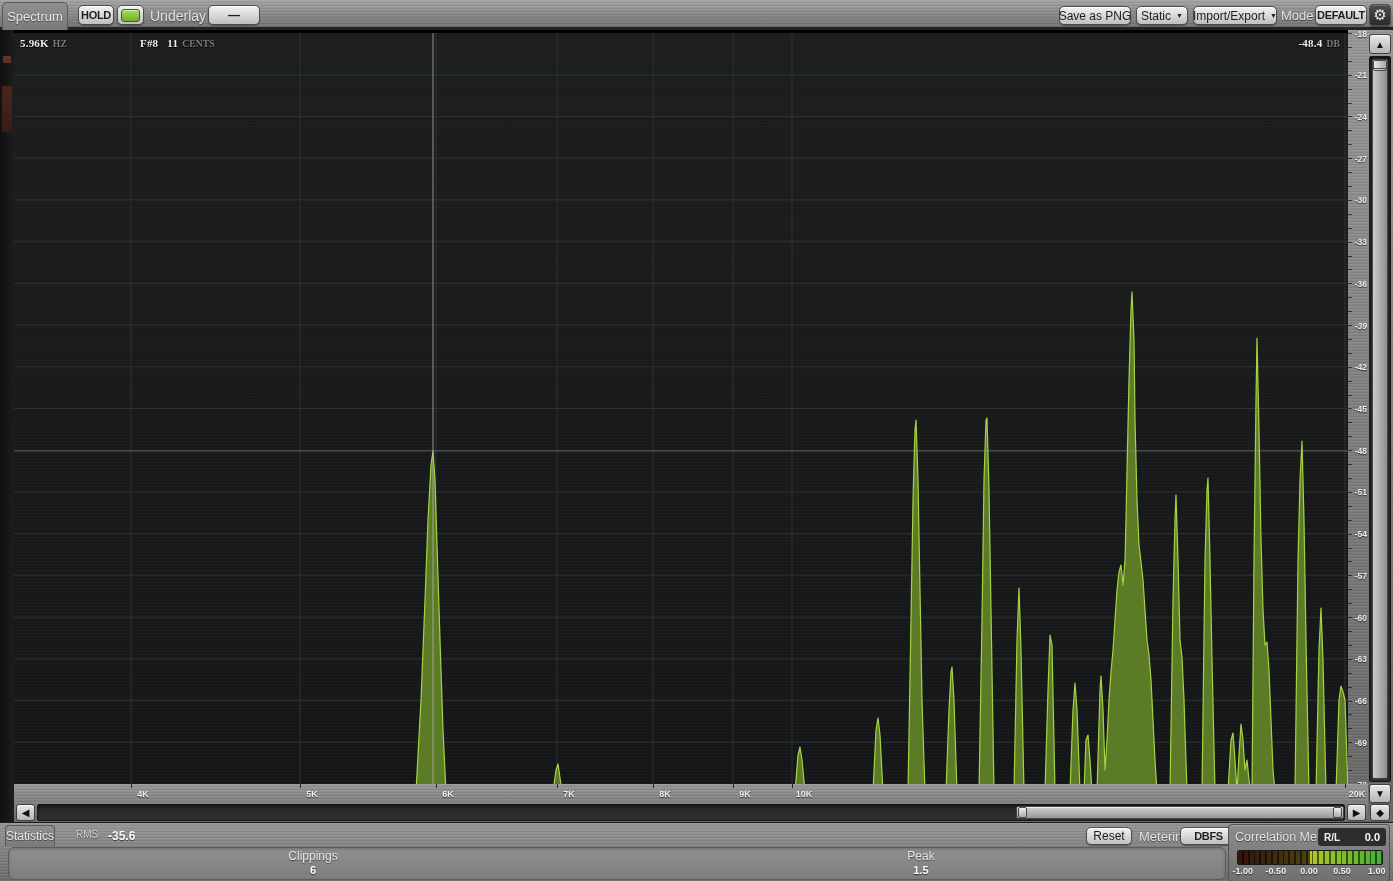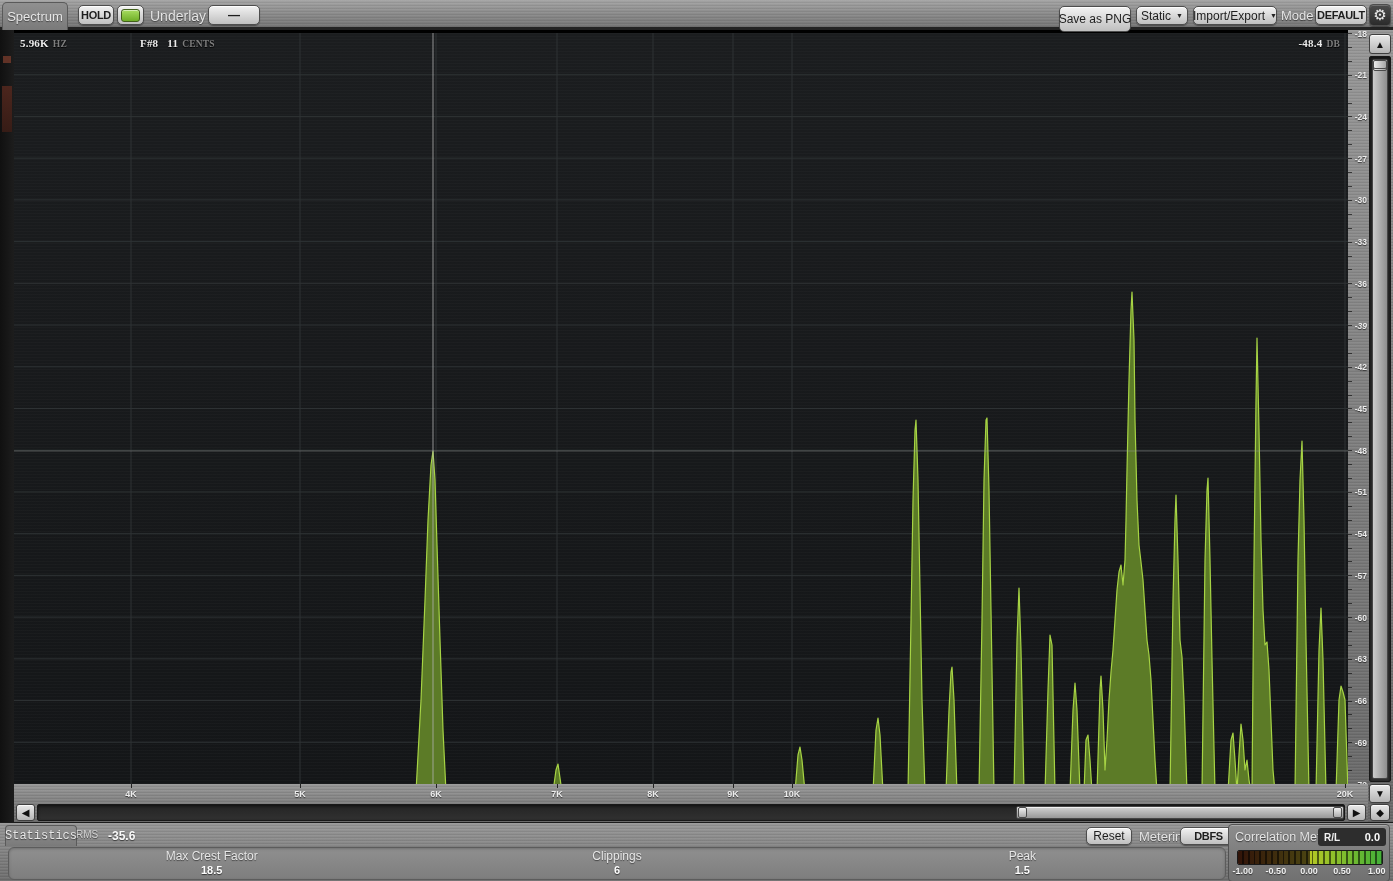--- a/index.html
+++ b/index.html
@@ -33,21 +33,21 @@
       text-shadow:0 1px 1px #000;white-space:nowrap;font-family:Liberation Serif, serif;}
   .ro .unit{color:#7e7e7e;font-size:9.5px;margin-left:4px;}
   
   #dbAxis{left:1348px;top:33px;width:20px;height:751px;overflow:visible;}
   #dbAxis .ticks{position:absolute;left:0;top:0;width:4px;height:100%;
       background:repeating-linear-gradient(180deg, rgba(25,25,25,.75) 0 1px, rgba(0,0,0,0) 1px 13.907px);}
   .db-label{position:absolute;right:1px;font-weight:bold;font-size:8.5px;color:#ececec;
       text-shadow:0 1px 1px rgba(0,0,0,.6);}
   #bottomStrip{left:14px;top:784px;width:1354px;height:38px;}
   .freq-label{position:absolute;top:5px;transform:translateX(-50%);font-weight:bold;font-size:9px;
-      color:#ececec;text-shadow:0 1px 1px rgba(0,0,0,.6);}
+      color:#ececec;text-shadow:0 1px 1px rgba(0,0,0,.6);margin-left:12px;}
   .freq-tick{position:absolute;top:0;width:1px;height:4px;background:#232323;}
   
   .sbtn{position:absolute;box-sizing:border-box;display:flex;align-items:center;justify-content:center;
       background:linear-gradient(180deg,#e9e9e9,#b5b5b5);border:1px solid #3f3f3f;border-radius:3px;
       color:#111;font-size:10px;box-shadow:inset 0 1px 0 rgba(255,255,255,.8);}
   .track{position:absolute;box-sizing:border-box;background:linear-gradient(180deg,#242424,#313131);
       border:1px solid #181818;border-radius:2px;box-shadow:inset 0 1px 3px rgba(0,0,0,.6);}
   .thumb{position:absolute;box-sizing:border-box;background:linear-gradient(180deg,#d2d2d2,#989898);
       border:1px solid #454545;border-radius:2px;box-shadow:inset 0 1px 0 rgba(255,255,255,.7);}
   .thumb.v{background:linear-gradient(90deg,#cbcbcb,#8e8e8e);}
@@ -93,21 +93,21 @@
       </div>
     <div class="btn" style="left:117px;top:5px;width:27px;height:20px;">
       <div style="width:17px;height:11px;border-radius:3px;border:1px solid #41601a;
                   background:linear-gradient(180deg,#a8dd60,#6fae27);box-shadow:inset 0 1px 0 rgba(255,255,255,.5);"></div>
     </div>
     <div class="lbl" style="left:150px;top:8px;font-size:14px;">Underlay</div>
     <div class="btn" style="left:208px;top:5px;width:52px;height:20px;font-weight:bold;">
         <span>—</span>
       </div>
 
-    <div class="btn" style="left:1059px;top:6px;width:72px;height:26px;">
+    <div class="btn" style="left:1059px;top:6px;width:72px;height:19px;">
         <span>Save as PNG</span>
       </div>
     <div class="btn" style="left:1136px;top:6px;width:52px;height:19px;">
         <span>Static</span>
         <span class="caret">▼</span>
       </div>
     <div class="btn" style="left:1193px;top:6px;width:84px;height:19px;">
         <span>Import/Export</span>
         <span class="caret">▼</span>
       </div>
@@ -227,39 +227,35 @@
     </div>
   </div>
   <div class="sbtn" style="left:1347px;top:804px;width:19px;height:17px;">
       <span>▶</span>
     </div>
   <div class="sbtn" style="left:1370px;top:804px;width:20px;height:17px;">
       <span>◆</span>
     </div>
 
   <div class="abs" id="statusbar">
-    <div class="tab" style="left:5px;top:2px;width:72px;height:21px;font-size:12px;border-radius:4px 4px 0 0;font-family:Liberation Mono, monospace;">
+    <div class="tab" style="left:5px;top:2px;width:50px;height:21px;font-size:12px;border-radius:4px 4px 0 0;">
         <span>Statistics</span>
       </div>
     <div class="lbl" style="left:76px;top:6px;font-size:10px;color:#d2d2d2;">RMS</div>
     <div class="lbl" style="left:108px;top:6px;font-size:12px;font-weight:bold;color:#fafafa;">-35.6</div>
 
     <div class="btn" style="left:1086px;top:4px;width:46px;height:18px;">
         <span>Reset</span>
       </div>
     <div class="lbl" style="left:1139px;top:6px;font-size:13px;">Metering</div>
     <div class="btn bold" style="left:1180px;top:4px;width:57px;height:18px;">
         <span>DBFS</span>
       </div>
 
     <div id="statsPanel">
-      <div class="stat-col">
-        <div class="stat-label">Max Crest Factor</div>
-        <div class="stat-value">18.5</div>
-      </div>
       <div class="stat-col">
         <div class="stat-label">Clippings</div>
         <div class="stat-value">6</div>
       </div>
       <div class="stat-col">
         <div class="stat-label">Peak</div>
         <div class="stat-value">1.5</div>
       </div>
     </div>
 

